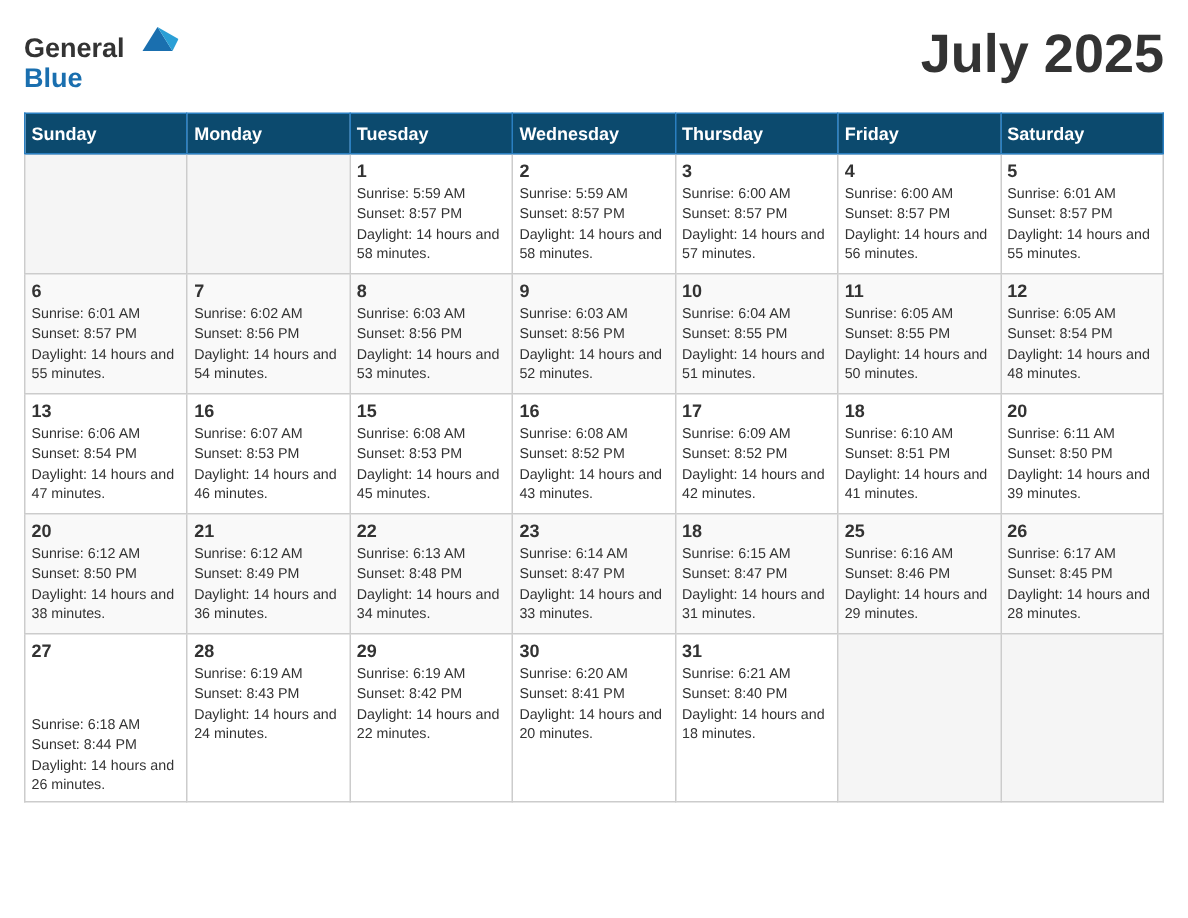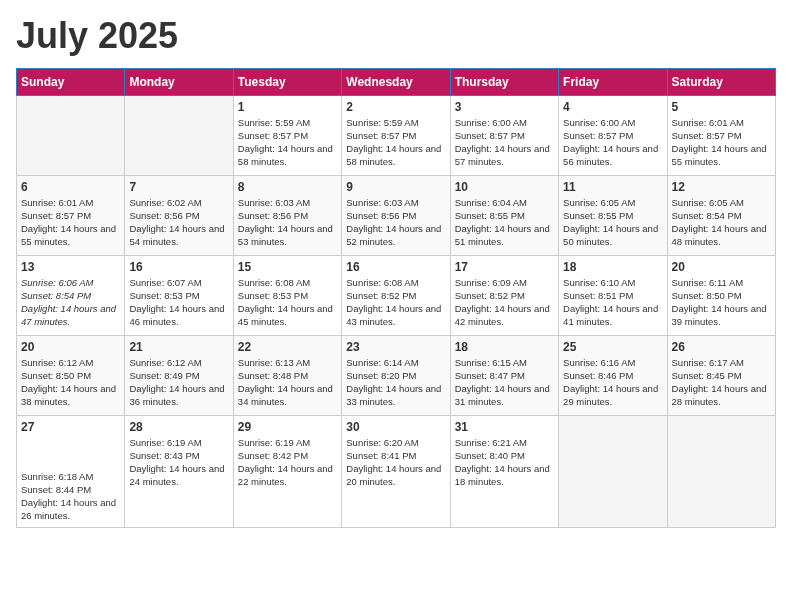--- a/index.html
+++ b/index.html
@@ -46,21 +46,21 @@
     .subtitle {
       font-size: 16px;
       color: #555;
     }
     table {
       width: 100%;
       border-collapse: collapse;
       table-layout: fixed;
     }
     th {
-      background-color: #be185d;
+      background-color: #0c4a6e;
       color: #fff;
       font-size: 12px;
       font-weight: bold;
       padding: 6px 4px;
       text-align: left;
       border: 1px solid #2a7fc1;
     }
     td {
       border: 1px solid #ccc;
       vertical-align: top;
@@ -94,20 +94,34 @@
     }
     .logo-line1 {
       display: flex;
       align-items: center;
     }
   </style>
 </head>
 <body>
 
 <div class="header-area">
+  <div class="logo-wrapper">
+    <div class="logo-line1">
+      <div>
+        <span class="logo-text-general">General</span>
+        <svg class="logo-icon" viewBox="0 0 28 28">
+          <polygon points="4,24 14,8 24,24" fill="#1a6faf"></polygon>
+          <polygon points="14,8 24,24 28,16" fill="#2a9fd6"></polygon>
+        </svg>
+      </div>
+    </div>
+    <div>
+      <span class="logo-text-blue">Blue</span>
+    </div>
+  </div>
   <div class="title-area">
     <div class="month-title">July 2025</div>
   </div>
 </div>
 
 <table>
   <thead>
     <tr>
     <th>Sunday</th>
         <th>Monday</th>
@@ -193,21 +207,21 @@
         <td>
           <div class="day-number">12</div>
           <div class="day-info" style="white-space: pre-line;">Sunrise: 6:05 AM
 Sunset: 8:54 PM
 Daylight: 14 hours and 48 minutes.</div>
         </td>
       </tr>
       <tr>
         <td>
           <div class="day-number">13</div>
-          <div class="day-info" style="white-space: pre-line; font-style: italic;">Sunrise: 6:06 AM
+          <div class="day-info" style="white-space: pre-line;">Sunrise: 6:06 AM
 Sunset: 8:54 PM
 Daylight: 14 hours and 47 minutes.</div>
         </td>
         <td>
           <div class="day-number">16</div>
           <div class="day-info" style="white-space: pre-line;">Sunrise: 6:07 AM
 Sunset: 8:53 PM
 Daylight: 14 hours and 46 minutes.</div>
         </td>
         <td>
@@ -256,21 +270,21 @@
         </td>
         <td>
           <div class="day-number">22</div>
           <div class="day-info" style="white-space: pre-line;">Sunrise: 6:13 AM
 Sunset: 8:48 PM
 Daylight: 14 hours and 34 minutes.</div>
         </td>
         <td>
           <div class="day-number">23</div>
           <div class="day-info" style="white-space: pre-line;">Sunrise: 6:14 AM
-Sunset: 8:20 PM
+Sunset: 8:47 PM
 Daylight: 14 hours and 33 minutes.</div>
         </td>
         <td>
           <div class="day-number">18</div>
           <div class="day-info" style="white-space: pre-line;">Sunrise: 6:15 AM
 Sunset: 8:47 PM
 Daylight: 14 hours and 31 minutes.</div>
         </td>
         <td>
           <div class="day-number">25</div>

